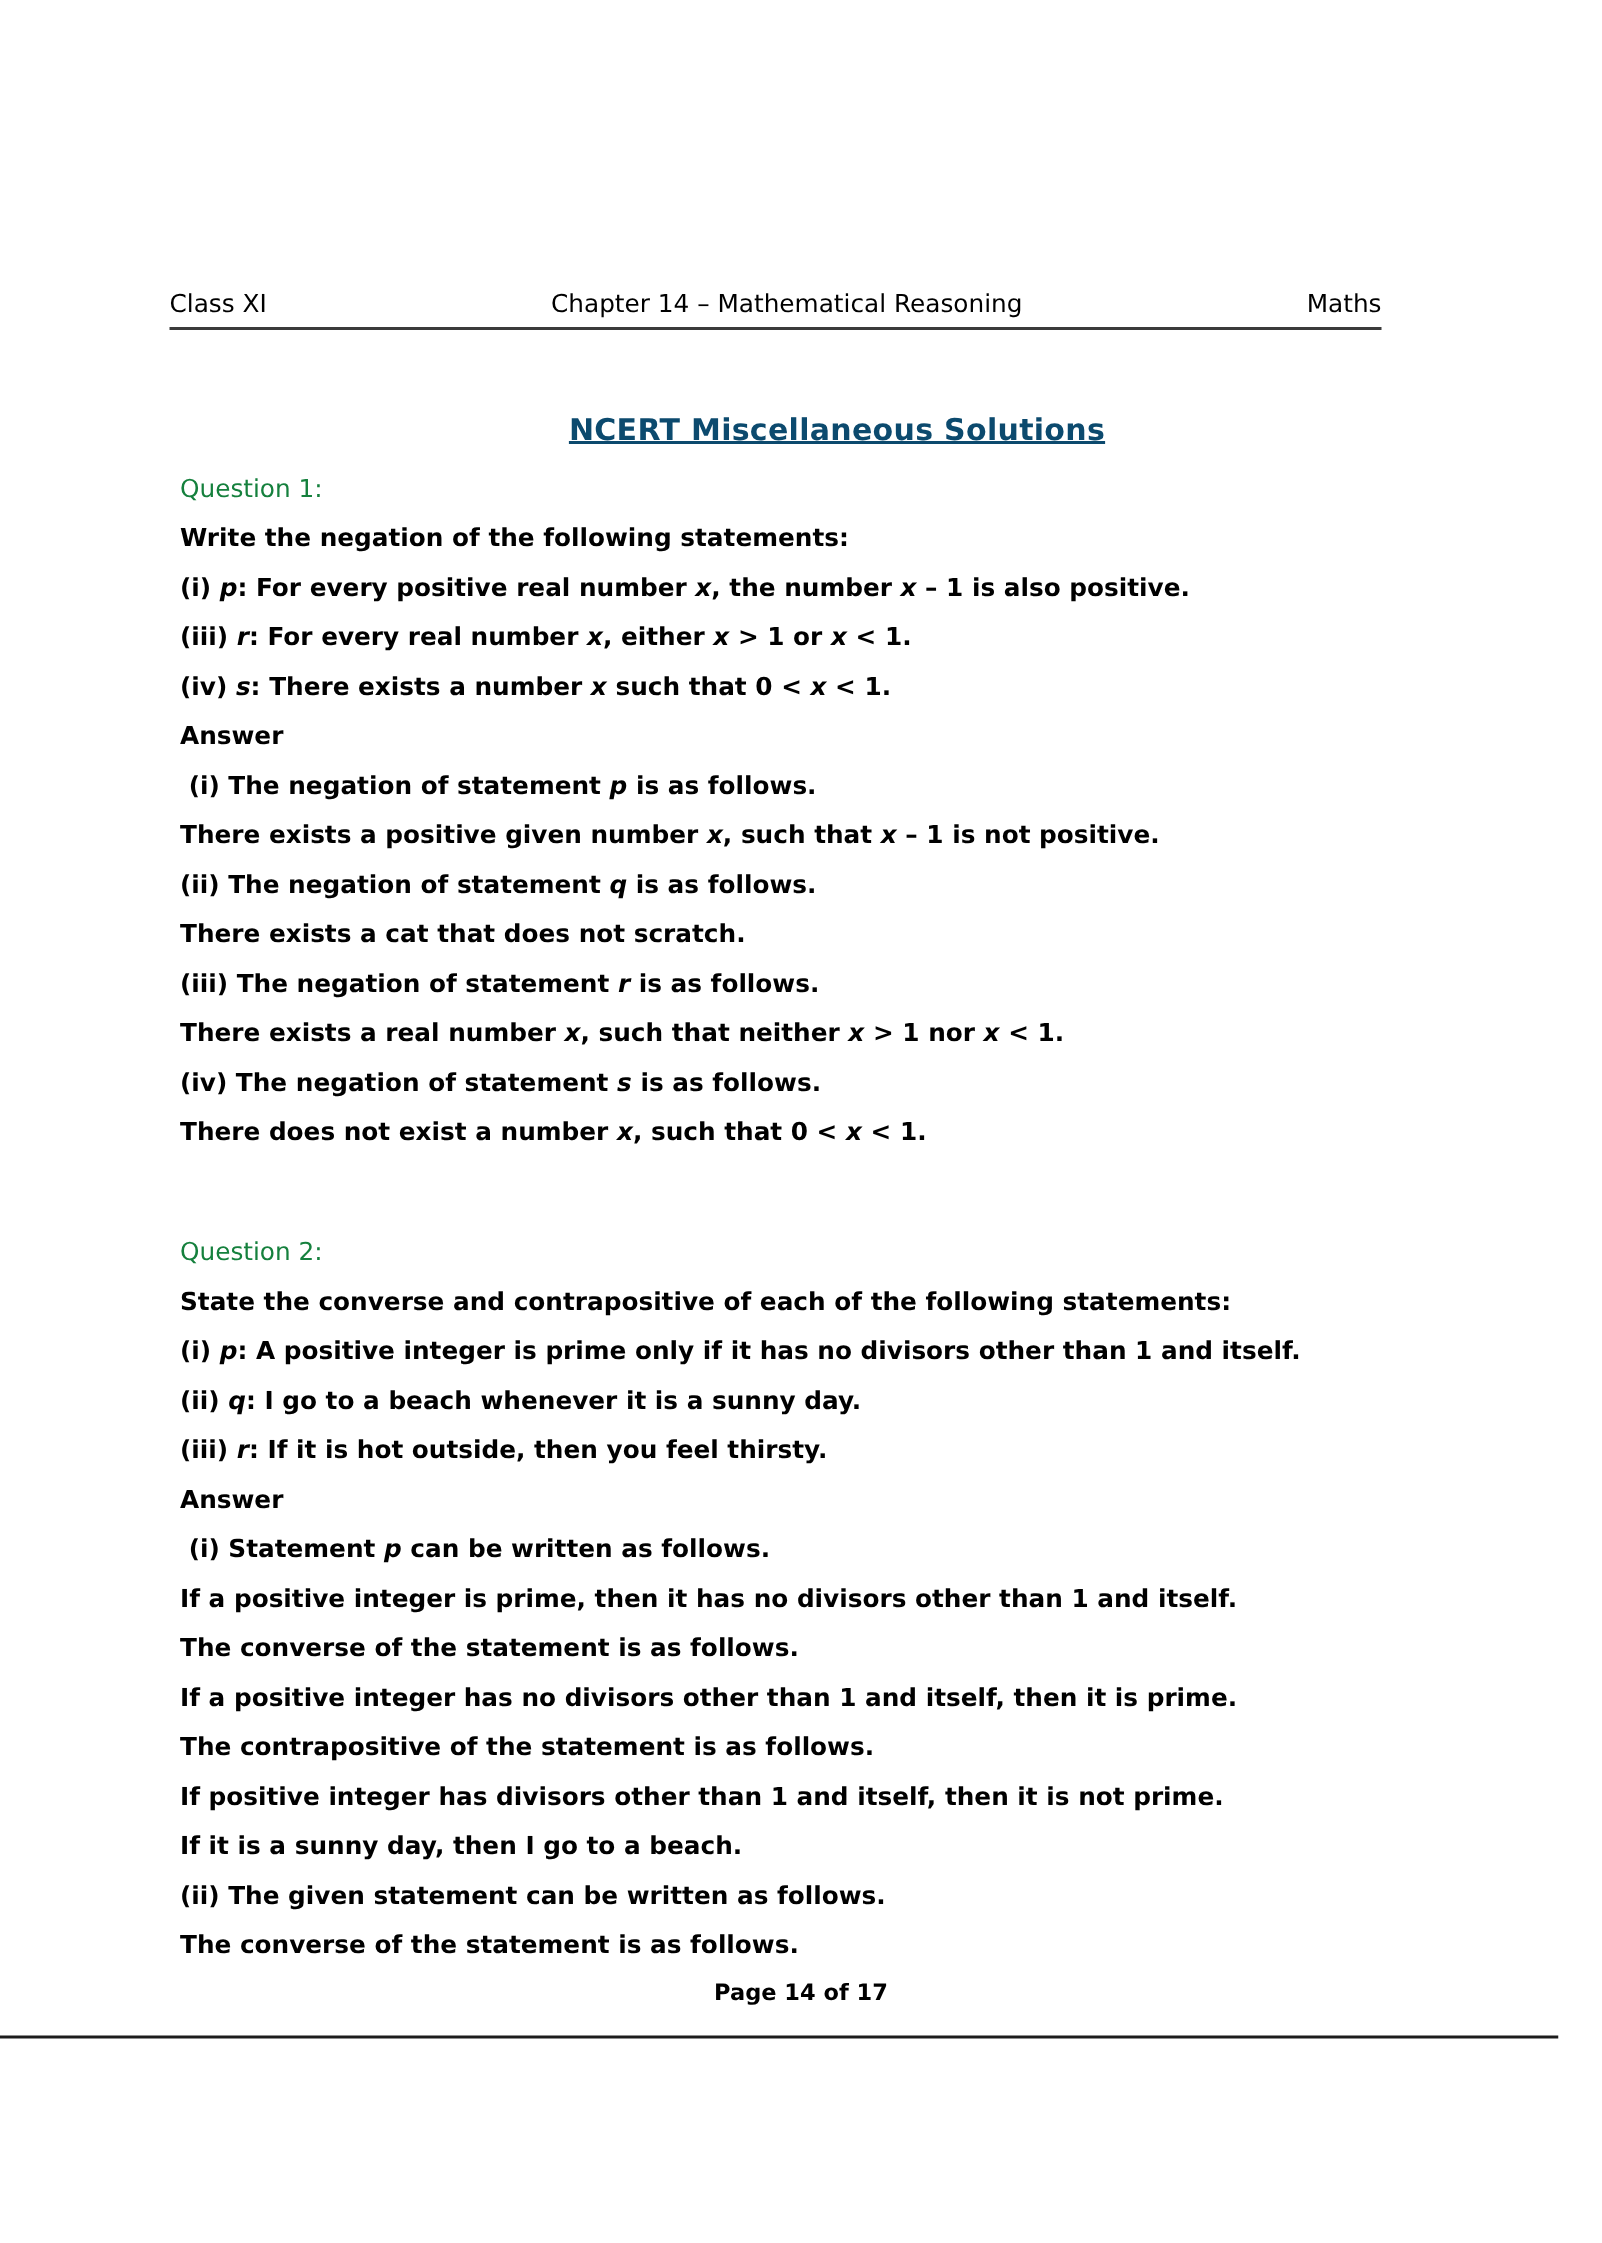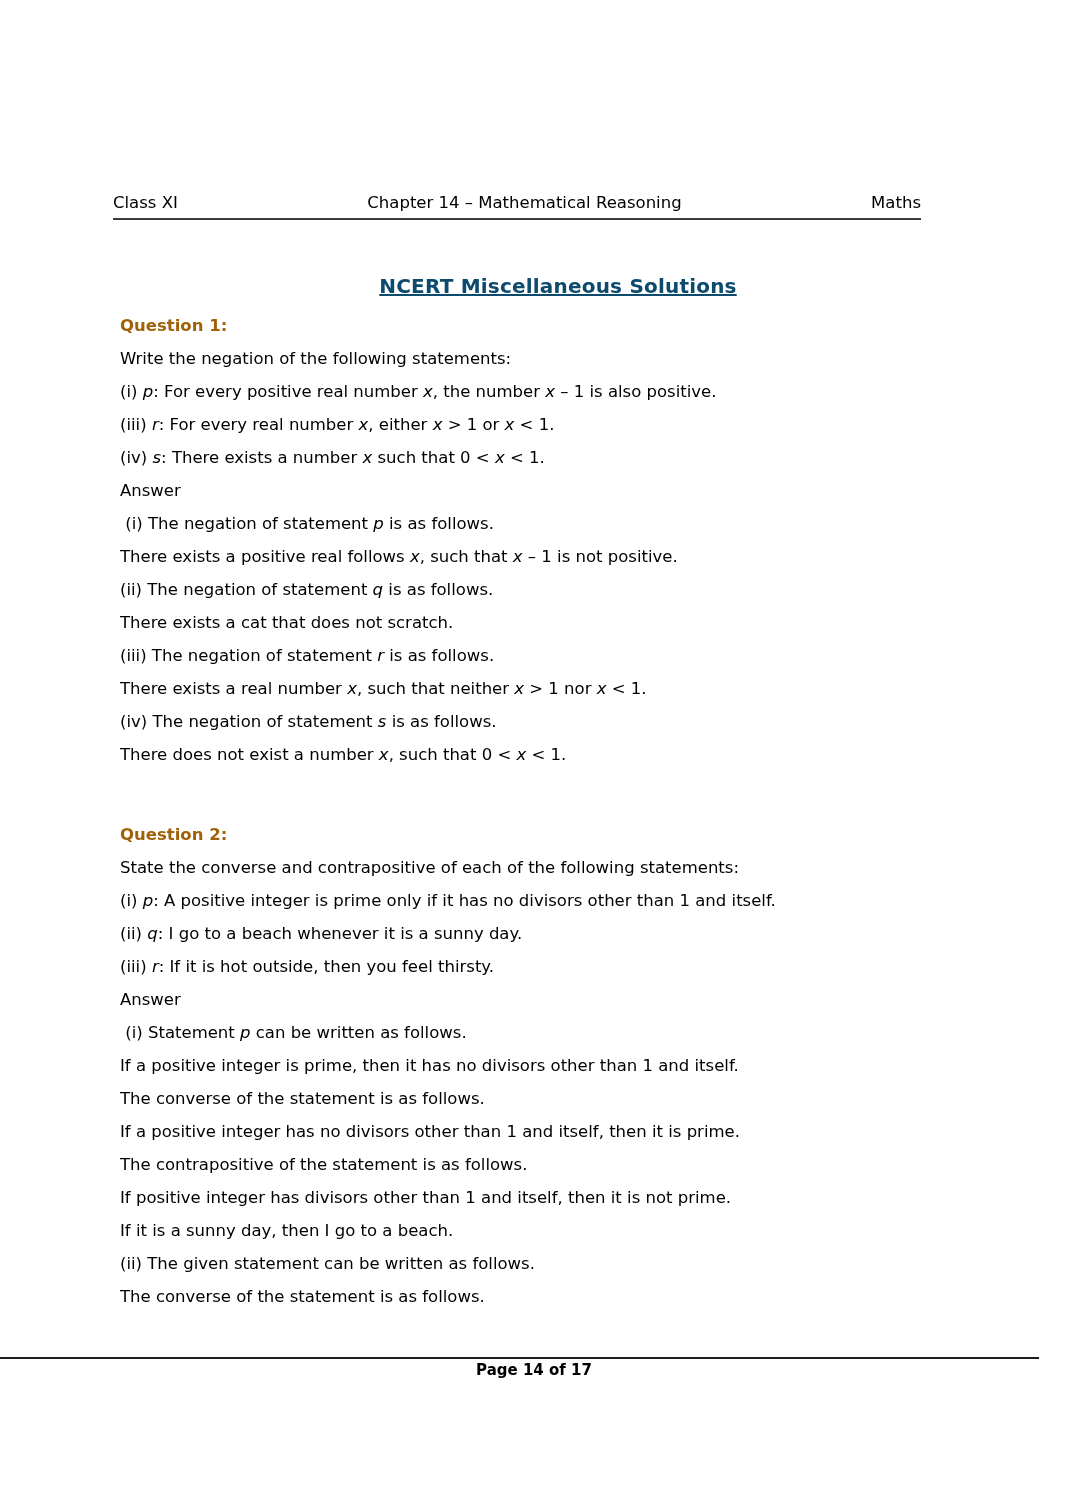--- a/index.html
+++ b/index.html
@@ -42,38 +42,39 @@
     position: absolute;
     left: 120px;
     top: 309px;
     width: 832px;
   }
   .content p {
     margin: 0;
     font-size: 16.5px;
     line-height: 33px;
     white-space: pre-wrap;
+    font-weight: bold;
   }
   .content p.qhead {
-    color: #a16207;
-    font-weight: bold;
+    color: #15803d;
+    font-weight: normal;
   }
   .content p.gap { margin-top: 47px; }
   .var { font-style: italic; }
   .footer-rule {
     position: absolute;
     left: 0;
     right: 0;
     top: 1357px;
     border-top: 2px solid #1c1c1c;
   }
   .footer-text {
     position: absolute;
     left: 0;
-    top: 1361px;
+    top: 1319px;
     width: 1068px;
     text-align: center;
     font-size: 15px;
     font-weight: bold;
   }
 </style>
 </head>
 <body>
 
 <div class="page">
@@ -87,21 +88,21 @@
   <div class="doc-title">NCERT Miscellaneous Solutions</div>
 
   <div class="content">
       <p class="qhead"><span>Question 1:</span></p>
       <p class="body"><span>Write the negation of the following statements:</span></p>
       <p class="body"><span>(i) </span><span class="var">p</span><span>: For every positive real number </span><span class="var">x</span><span>, the number </span><span class="var">x</span><span> – 1 is also positive.</span></p>
       <p class="body"><span>(iii) </span><span class="var">r</span><span>: For every real number </span><span class="var">x</span><span>, either </span><span class="var">x</span><span> &gt; 1 or </span><span class="var">x</span><span> &lt; 1.</span></p>
       <p class="body"><span>(iv) </span><span class="var">s</span><span>: There exists a number </span><span class="var">x</span><span> such that 0 &lt; </span><span class="var">x</span><span> &lt; 1.</span></p>
       <p class="body"><span>Answer</span></p>
       <p class="body"><span> (i) The negation of statement </span><span class="var">p</span><span> is as follows.</span></p>
-      <p class="body"><span>There exists a positive real follows </span><span class="var">x</span><span>, such that </span><span class="var">x</span><span> – 1 is not positive.</span></p>
+      <p class="body"><span>There exists a positive given number </span><span class="var">x</span><span>, such that </span><span class="var">x</span><span> – 1 is not positive.</span></p>
       <p class="body"><span>(ii) The negation of statement </span><span class="var">q</span><span> is as follows.</span></p>
       <p class="body"><span>There exists a cat that does not scratch.</span></p>
       <p class="body"><span>(iii) The negation of statement </span><span class="var">r</span><span> is as follows.</span></p>
       <p class="body"><span>There exists a real number </span><span class="var">x</span><span>, such that neither </span><span class="var">x</span><span> &gt; 1 nor </span><span class="var">x</span><span> &lt; 1.</span></p>
       <p class="body"><span>(iv) The negation of statement </span><span class="var">s</span><span> is as follows.</span></p>
       <p class="body"><span>There does not exist a number </span><span class="var">x</span><span>, such that 0 &lt; </span><span class="var">x</span><span> &lt; 1.</span></p>
       <p class="qhead gap"><span>Question 2:</span></p>
       <p class="body"><span>State the converse and contrapositive of each of the following statements:</span></p>
       <p class="body"><span>(i) </span><span class="var">p</span><span>: A positive integer is prime only if it has no divisors other than 1 and itself.</span></p>
       <p class="body"><span>(ii) </span><span class="var">q</span><span>: I go to a beach whenever it is a sunny day.</span></p>

